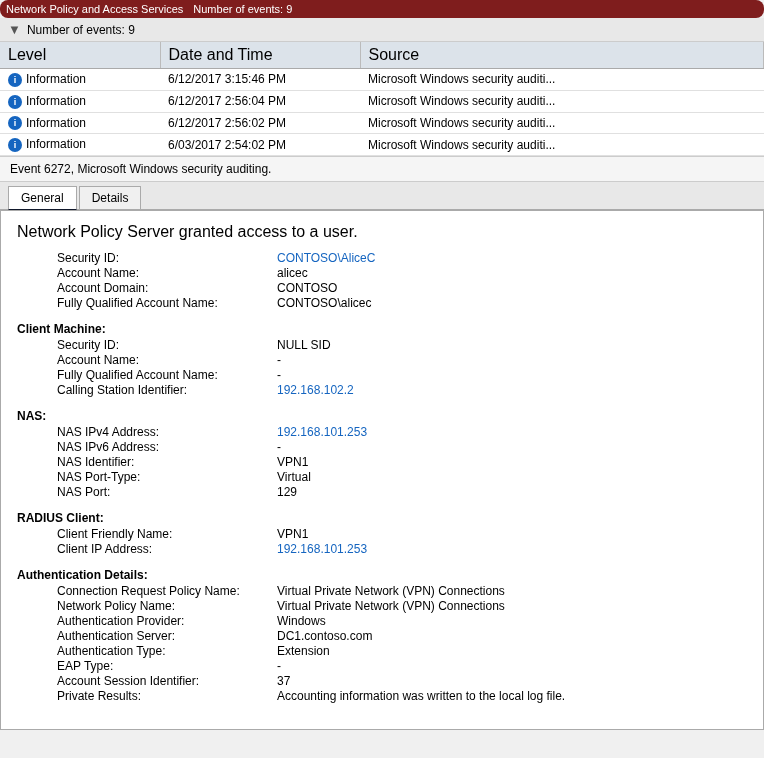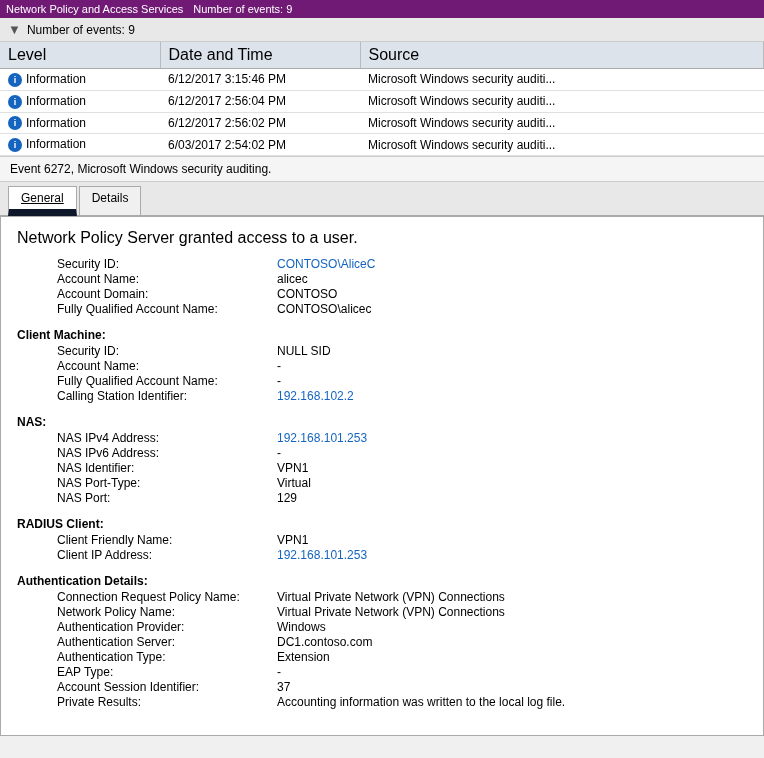--- a/index.html
+++ b/index.html
@@ -4,27 +4,28 @@
   <style>
     * { box-sizing: border-box; margin: 0; padding: 0; }
     body {
       font-family: 'Segoe UI', Tahoma, sans-serif;
       font-size: 12px;
       background: #f0f0f0;
       color: #000;
     }
 
     .title-bar {
-      background: #701a75;
+      background: #7f1d1d;
       color: #fff;
       padding: 3px 6px;
       font-size: 11px;
       display: flex;
       align-items: center;
       gap: 10px;
+      border-radius: 8px;
     }
 
     .filter-bar {
       background: #e8e8e8;
       border-bottom: 1px solid #ccc;
       padding: 4px 8px;
       display: flex;
       align-items: center;
       gap: 6px;
     }
@@ -96,25 +97,24 @@
       font-size: 12px;
       border: 1px solid #aaa;
       border-bottom: none;
       background: #f0f0f0;
       cursor: pointer;
       margin-right: 2px;
     }
 
     .tab.active {
       background: #fff;
-      border-bottom: 7px solid #0f172a;
+      border-bottom: 1px solid #0f172a;
       margin-bottom: -1px;
       z-index: 1;
       position: relative;
-      text-decoration: underline;
     }
 
     .detail-panel {
       background: #fff;
       border: 1px solid #aaa;
       margin: 0;
       padding: 12px 16px;
       min-height: 520px;
       overflow-y: auto;
     }

